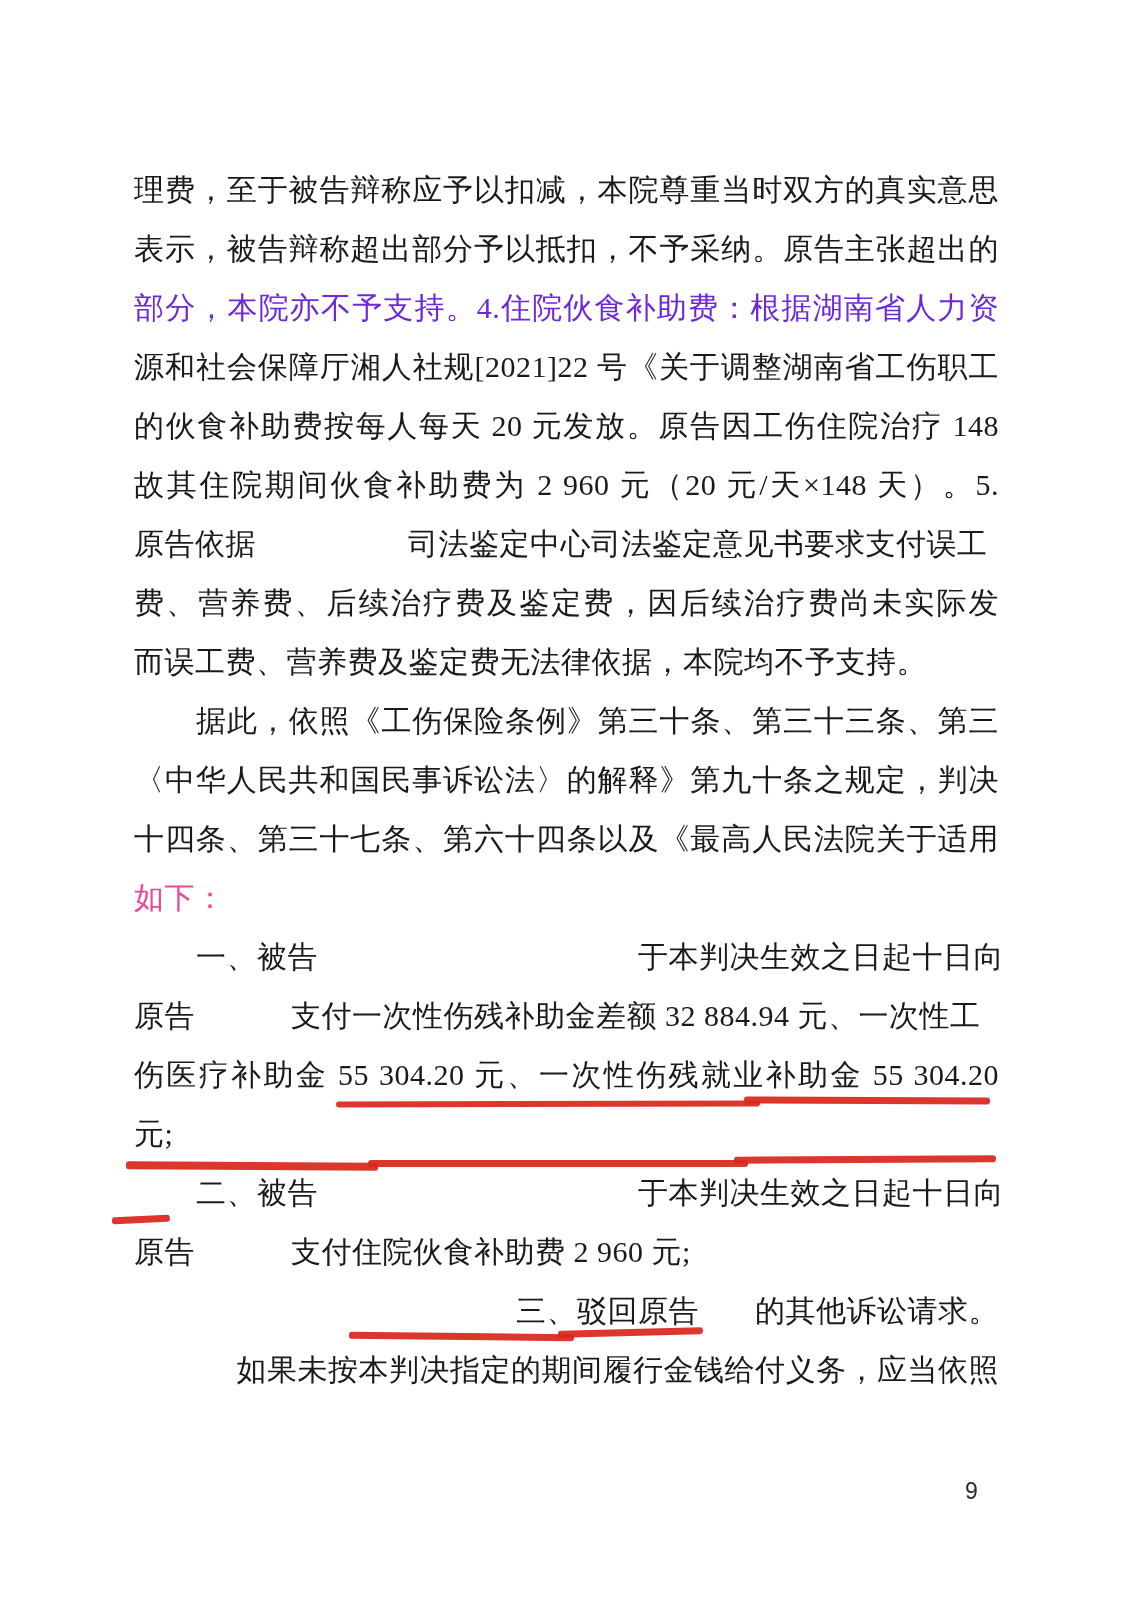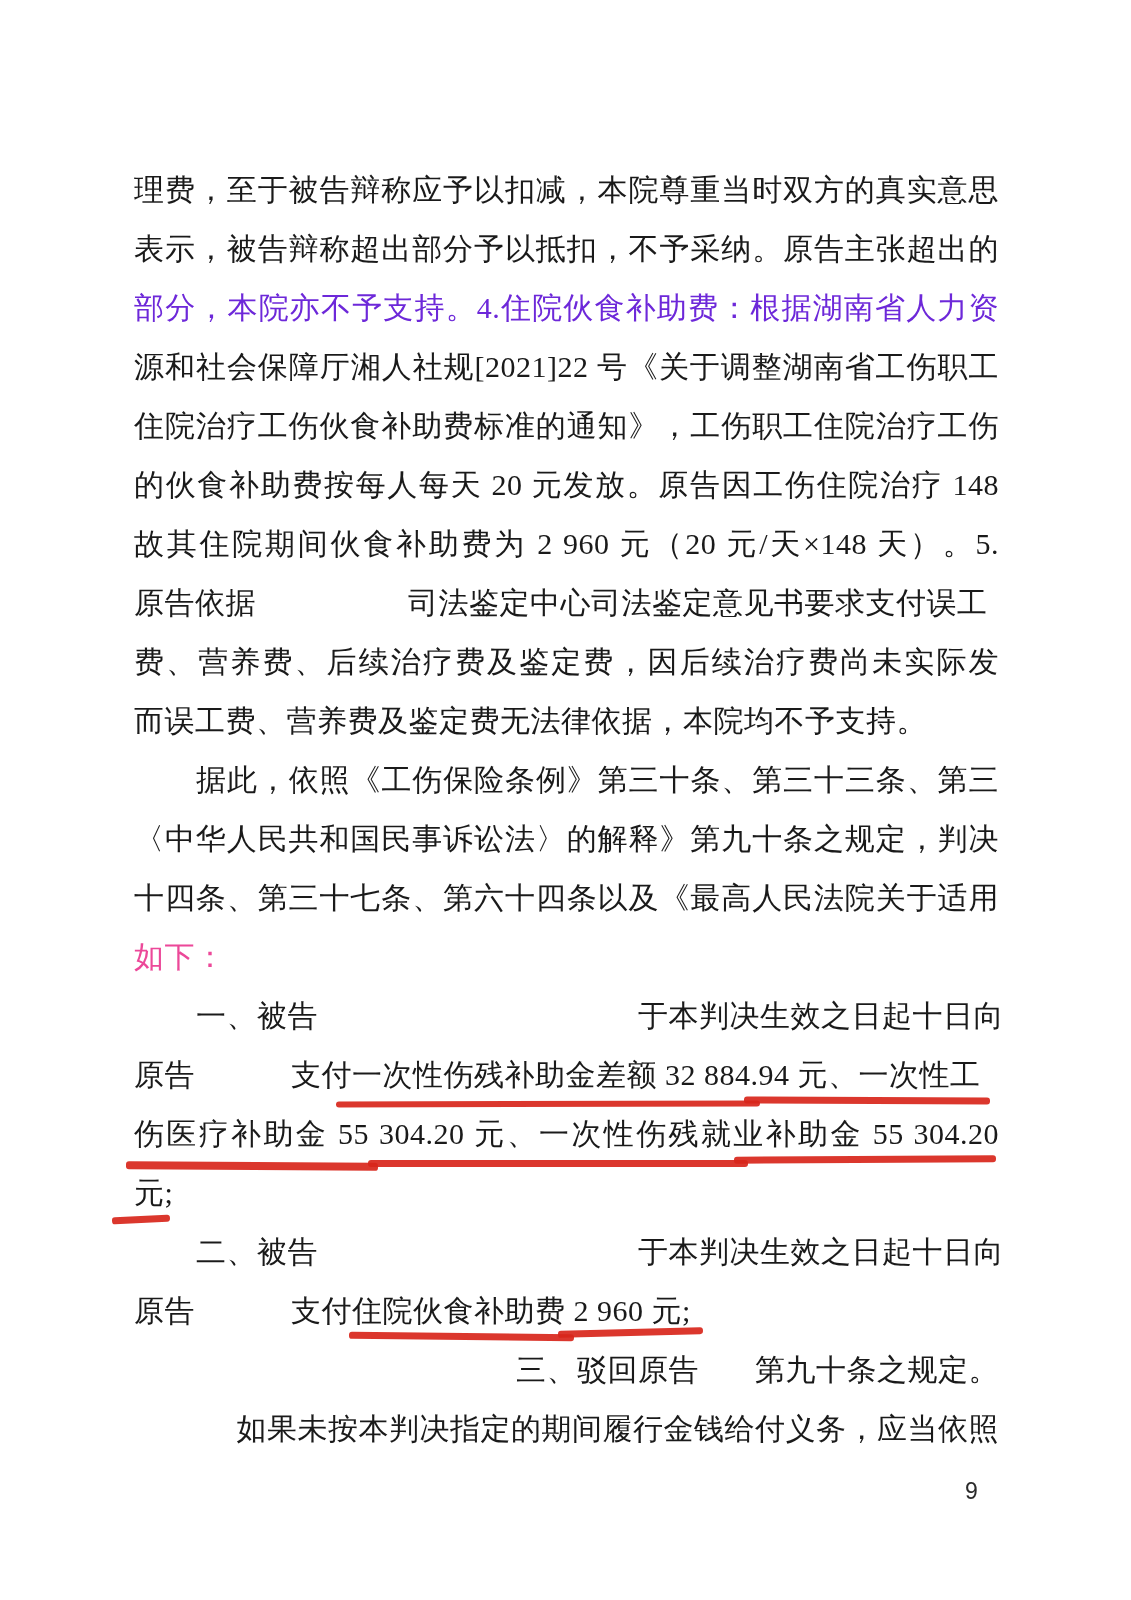--- a/index.html
+++ b/index.html
@@ -54,37 +54,36 @@
 </style>
 </head>
 <body>
 
 <div class="page" id="page">
   <div class="textcol" id="textcol">
       <div class="line flush" style="color: rgb(26, 26, 26);"><span>理费，至于被告辩称应予以扣减，本院尊重当时双方的真实意思</span></div>
       <div class="line flush" style="color: rgb(26, 26, 26);"><span>表示，被告辩称超出部分予以抵扣，不予采纳。原告主张超出的</span></div>
       <div class="line flush" style="color: #6d28d9;"><span>部分，本院亦不予支持。4.住院伙食补助费：根据湖南省人力资</span></div>
       <div class="line flush" style="color: rgb(26, 26, 26);"><span>源和社会保障厅湘人社规[2021]22 号《关于调整湖南省工伤职工</span></div>
-      <div class="line flush" style="color: rgb(26, 26, 26);"><span>住院治疗工伤伙食补助费标准的通知》，工伤职工住院治疗工伤</span></div>
       <div class="line flush" style="color: rgb(26, 26, 26);"><span>的伙食补助费按每人每天 20 元发放。原告因工伤住院治疗 148 天，</span></div>
       <div class="line flush" style="color: rgb(26, 26, 26);"><span>故其住院期间伙食补助费为 2 960 元（20 元/天×148 天）。5.</span></div>
       <div class="line" style="color: rgb(26, 26, 26);"><span>原告依据</span><span class="gap" style="width: 152px;"></span><span>司法鉴定中心司法鉴定意见书要求支付误工</span></div>
       <div class="line flush" style="color: rgb(26, 26, 26);"><span>费、营养费、后续治疗费及鉴定费，因后续治疗费尚未实际发生，</span></div>
       <div class="line" style="color: rgb(26, 26, 26);"><span>而误工费、营养费及鉴定费无法律依据，本院均不予支持。</span></div>
       <div class="line flush indent" style="color: rgb(26, 26, 26);"><span>据此，依照《工伤保险条例》第三十条、第三十三条、第三</span></div>
       <div class="line flush" style="color: rgb(26, 26, 26);"><span>〈中华人民共和国民事诉讼法〉的解释》第九十条之规定，判决</span></div>
       <div class="line flush" style="color: rgb(26, 26, 26);"><span>十四条、第三十七条、第六十四条以及《最高人民法院关于适用</span></div>
       <div class="line" style="color: #ec4899;"><span>如下：</span></div>
       <div class="line indent" style="color: rgb(26, 26, 26);"><span>一、被告</span><span class="gap" style="width: 320px;"></span><span>于本判决生效之日起十日向</span></div>
       <div class="line" style="color: rgb(26, 26, 26);"><span>原告</span><span class="gap" style="width: 96px;"></span><span>支付一次性伤残补助金差额 32 884.94 元、一次性工</span></div>
       <div class="line flush" style="color: rgb(26, 26, 26);"><span>伤医疗补助金 55 304.20 元、一次性伤残就业补助金 55 304.20</span></div>
       <div class="line" style="color: rgb(26, 26, 26);"><span>元;</span></div>
       <div class="line indent" style="color: rgb(26, 26, 26);"><span>二、被告</span><span class="gap" style="width: 320px;"></span><span>于本判决生效之日起十日向</span></div>
       <div class="line" style="color: rgb(26, 26, 26);"><span>原告</span><span class="gap" style="width: 96px;"></span><span>支付住院伙食补助费 2 960 元;</span></div>
-      <div class="line indent" style="color: rgb(26, 26, 26);"><span>三、驳回原告</span><span class="gap" style="width: 56px;"></span><span>第九十条之规定。</span></div>
+      <div class="line indent" style="color: rgb(26, 26, 26);"><span>三、驳回原告</span><span class="gap" style="width: 56px;"></span><span>的其他诉讼请求。</span></div>
       <div class="line flush indent" style="color: rgb(26, 26, 26);"><span>如果未按本判决指定的期间履行金钱给付义务，应当依照《中</span></div>
     </div>
   <div class="pagenum">9</div>
 <div class="underline" style="left: 336px; top: 1101px; width: 424px; height: 6px; transform: rotate(-0.15deg); background: rgb(216, 38, 27);"></div>
     <div class="underline" style="left: 744px; top: 1097px; width: 246px; height: 7px; transform: rotate(0.25deg); background: rgb(216, 38, 27);"></div>
     <div class="underline" style="left: 126px; top: 1162px; width: 252px; height: 8px; transform: rotate(0.4deg); background: rgb(216, 38, 27);"></div>
     <div class="underline" style="left: 368px; top: 1160px; width: 380px; height: 7px; transform: rotate(0deg); background: rgb(216, 38, 27);"></div>
     <div class="underline" style="left: 734px; top: 1156px; width: 262px; height: 7px; transform: rotate(-0.3deg); background: rgb(216, 38, 27);"></div>
     <div class="underline" style="left: 112px; top: 1216px; width: 58px; height: 7px; transform: rotate(-3deg); background: rgb(216, 38, 27);"></div>
     <div class="underline" style="left: 349px; top: 1333px; width: 225px; height: 7px; transform: rotate(0.6deg); background: rgb(216, 38, 27);"></div>

